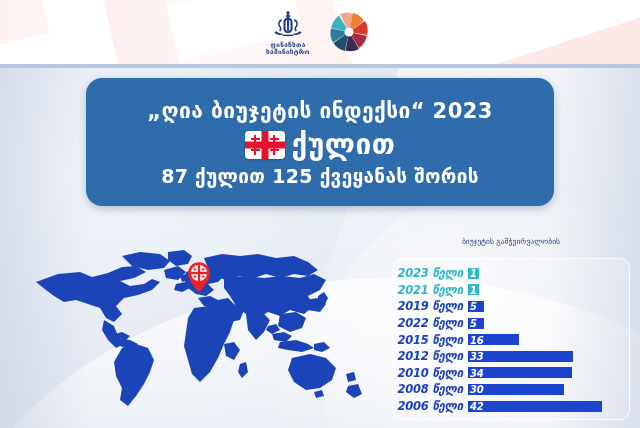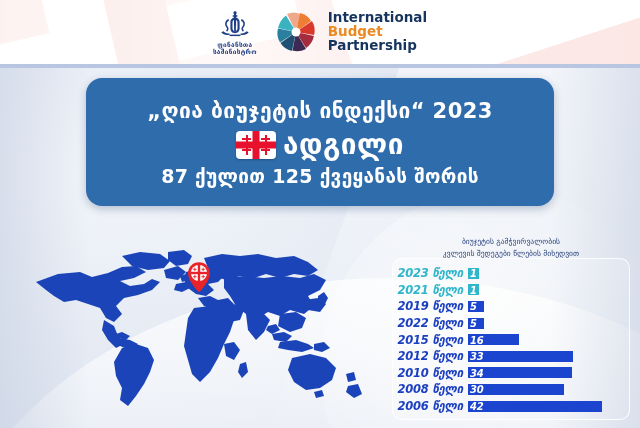--- a/index.html
+++ b/index.html
@@ -146,25 +146,20 @@
               <path d="M50 50 L82 28 Q90 42 86 56 Z" fill="#d9382c"></path>
               <path d="M50 50 L86 58 Q82 74 70 82 Z" fill="#a52b3f"></path>
               <path d="M50 50 L70 84 Q56 91 43 87 Z" fill="#3c2a52"></path>
               <path d="M50 50 L42 88 Q26 84 19 72 Z" fill="#1f4f72"></path>
               <path d="M50 50 L18 71 Q10 57 14 43 Z" fill="#2b7f9e"></path>
               <path d="M50 50 L14 42 Q18 26 30 17 Z" fill="#3ab3c0"></path>
               <circle cx="50" cy="50" r="9" fill="#ffffff"></circle>
             </g>
           </svg>
         </div>
-        <div class="ibp-words">
-          <div class="l1">International</div>
-          <div class="l2">Budget</div>
-          <div class="l3">Partnership</div>
-        </div>
       </div>
 
     </div>
     <div class="bottomline"></div>
   </div>
 
   <div class="bodybg">
     <div class="swoosh1"></div>
     <div class="swoosh3"></div>
     <div class="swoosh2"></div>
@@ -188,21 +183,21 @@
           </div>
         <div class="mini" style="left:6px;bottom:4px;">
             <i class="v"></i>
             <i class="h"></i>
           </div>
         <div class="mini" style="right:6px;bottom:4px;">
             <i class="v"></i>
             <i class="h"></i>
           </div>
       </div>
-      <div class="w2">ადგილი</div>
+      <div class="w2">ქულით</div>
     </div>
     <div class="t-line3">87 ქულით 125 ქვეყანას შორის</div>
   </div>
 
   <div class="mapwrap">
     <svg viewBox="0 0 360 172" aria-hidden="true">
       <g fill="#1b44b8">
 
         <path d="M18 34 L40 26 L62 24 L74 29 L90 25 L104 19 L118 18 L128 24 L116 30 L102 33 L112 38 L126 36 L134 31 L142 34 L134 42 L120 47 L106 50 L98 58 L104 66 L96 74 L88 70 L82 60 L70 56 L58 52 L46 54 L36 48 L28 42 Z"></path>
         <path d="M104 8 L122 4 L142 6 L152 13 L146 20 L130 22 L114 18 Z"></path>
@@ -276,21 +271,20 @@
         <g>
           <rect x="16.7" y="14.0" width="0.9" height="3.4"></rect>
           <rect x="15.45" y="15.25" width="3.4" height="0.9"></rect>
         </g>
       </g>
     </svg>
   </div>
 
   <div class="chart-caption">
     <div>ბიუჯეტის გამჭვირვალობის</div>
-    <div>კვლევის შედეგები წლების მიხედვით</div>
   </div>
 
   <div class="chart">
     <div class="rows" id="chart-rows">
         <div class="row hl">
           <div class="ylab">2023 წელი</div>
           <div class="bar" style="width: 11px;">
             <span>1</span>
           </div>
         </div>

